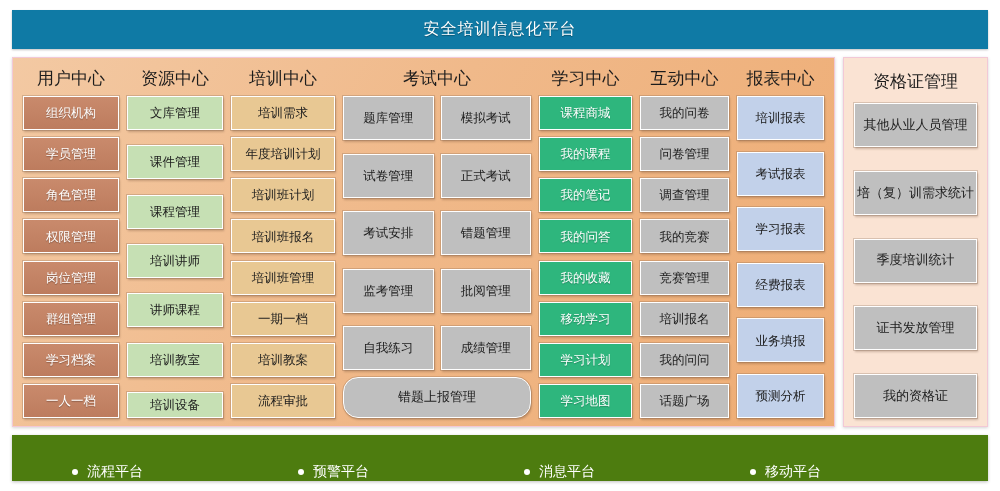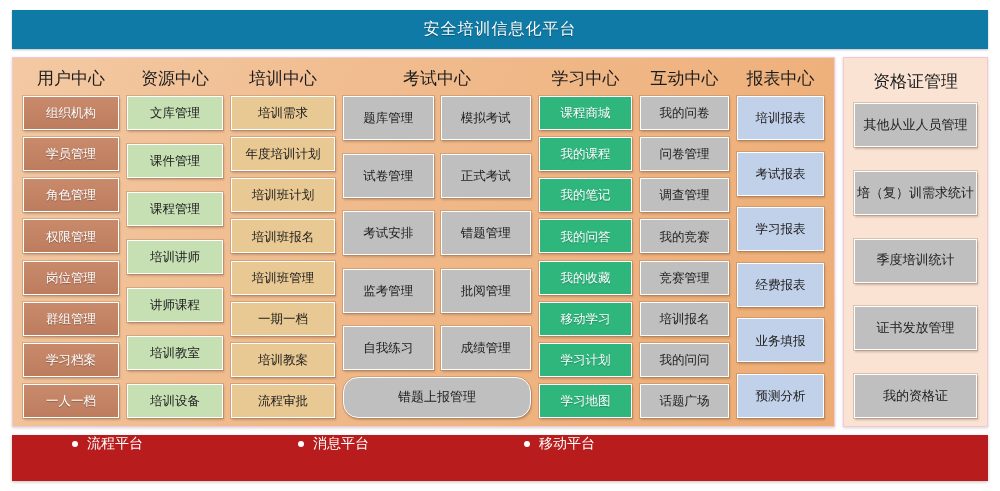--- a/index.html
+++ b/index.html
@@ -145,24 +145,24 @@
     display: flex;
     flex-direction: column;
     justify-content: space-between;
   }
 
   
   .footer {
     position: absolute;
     left: 12px; top: 435px;
     width: 976px; height: 46px;
-    background: #b91c1c;
+    background: #4d7c0f;
     box-shadow: 0 1px 3px rgba(0,0,0,.25);
     display: flex;
-    align-items: flex-start;
+    align-items: flex-end;
     padding-left: 60px;
   }
   .foot-item {
     display: flex;
     align-items: center;
     gap: 9px;
     width: 226px;
     color: #ffffff;
     font-size: 14px;
     white-space: nowrap;
@@ -204,21 +204,21 @@
 
       <div class="col w-res">
         <div class="col-title">资源中心</div>
         <div class="col-body">
           <div class="tile green" style="height:34px">文库管理</div>
           <div class="tile green" style="height:34px">课件管理</div>
           <div class="tile green" style="height:34px">课程管理</div>
           <div class="tile green" style="height:34px">培训讲师</div>
           <div class="tile green" style="height:34px">讲师课程</div>
           <div class="tile green" style="height:34px">培训教室</div>
-          <div class="tile green" style="height:34px">培训设备</div>
+          <div class="tile green" style="height:26px">培训设备</div>
         </div>
       </div>
 
       <div class="col w-train">
         <div class="col-title">培训中心</div>
         <div class="col-body">
           <div class="tile tan" style="height:34px">培训需求</div>
           <div class="tile tan" style="height:34px">年度培训计划</div>
           <div class="tile tan" style="height:34px">培训班计划</div>
           <div class="tile tan" style="height:34px">培训班报名</div>
@@ -307,20 +307,24 @@
 
   </div>
 
   <div class="footer">
     <div class="foot-item">
       <span class="bullet"></span>
       <span>流程平台</span>
     </div>
     <div class="foot-item">
       <span class="bullet"></span>
+      <span>预警平台</span>
+    </div>
+    <div class="foot-item">
+      <span class="bullet"></span>
       <span>消息平台</span>
     </div>
     <div class="foot-item">
       <span class="bullet"></span>
       <span>移动平台</span>
     </div>
   </div>
 
 </div>
 

